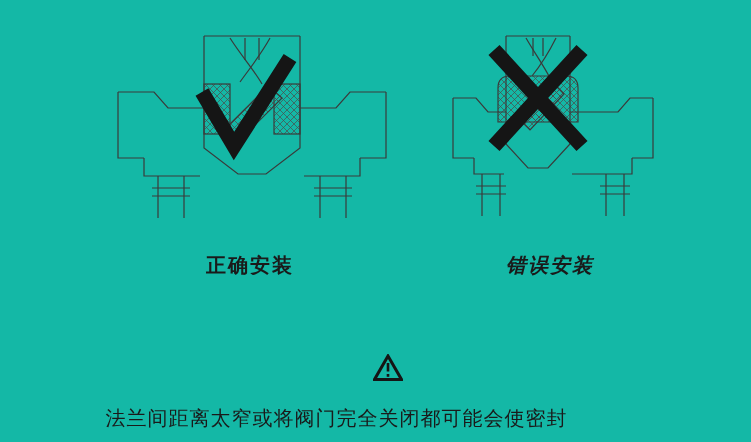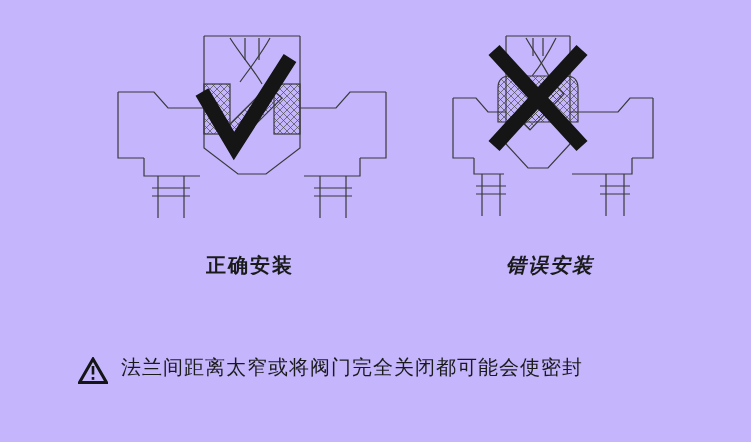--- a/index.html
+++ b/index.html
@@ -1,36 +1,36 @@
 <!DOCTYPE html>
 <html><head>
 <meta charset="utf-8">
 <style>
   html,body{margin:0;padding:0;background:#ffffff;}
   #canvas{
     position:relative;
     width:751px;height:442px;
-    background:#c4b5fd;
+    background:#14b8a6;
     overflow:hidden;
     font-family:"DejaVu Sans","Liberation Sans",sans-serif;
     color:#1a1a1a;
   }
   .diagram{position:absolute;}
   .diagram-left{left:112px;top:26px;}
   .diagram-right{left:448px;top:26px;}
   .caption{
     position:absolute;top:252px;height:28px;
     text-align:center;font-size:20px;font-weight:600;
     letter-spacing:2px;color:#1a1a1a;
   }
   .caption-left{left:140px;width:220px;}
   .caption-right{left:440px;width:220px;font-style:italic;}
   .warning{
     position:absolute;left:78px;top:350px;width:620px;
-    display:flex;align-items:flex-end;gap:13px;
+    display:flex;align-items:center;gap:19px;flex-direction:column;
   }
   .warning-icon{flex:0 0 auto;margin-top:4px;}
   .warning-text{
     font-size:20px;line-height:35px;letter-spacing:1px;
     color:#1a1a1a;width:565px;
   }
 </style>
 </head>
 <body>
 

